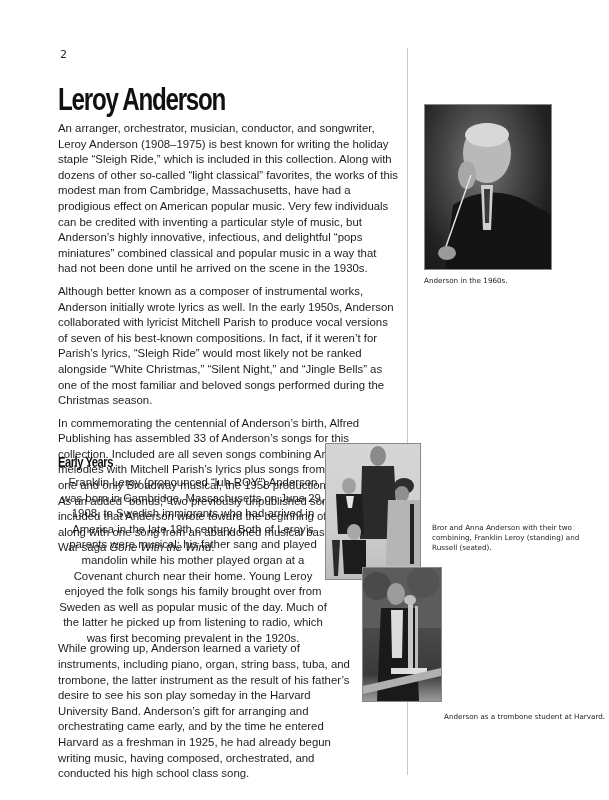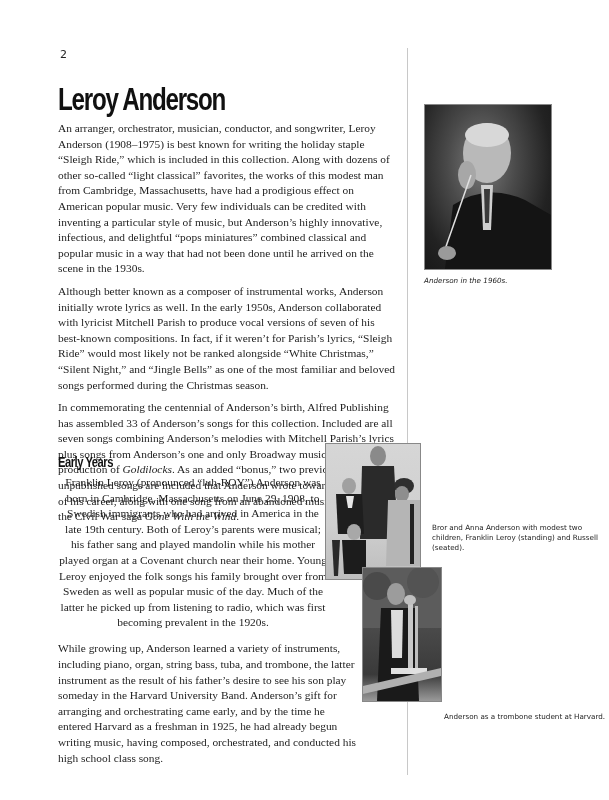--- a/index.html
+++ b/index.html
@@ -11,21 +11,21 @@
     position: absolute; left: 60px; top: 48px;
     font-family: "DejaVu Sans", sans-serif; font-size: 11px; color: #222;
   }
   .title {
     position: absolute; left: 58px; top: 82px; margin: 0;
     font-family: "Liberation Sans", sans-serif; font-weight: bold;
     font-size: 31px; letter-spacing: -1.6px; transform: scaleX(0.78); transform-origin: left top;
     color: #111; white-space: nowrap;
   }
   .body-text {
-    font-family: Liberation Serif, serif; font-size: 11.4px; line-height: 15.6px; color: #1d1d1d;
+    font-family: Liberation Sans, sans-serif; font-size: 11.4px; line-height: 15.6px; color: #1d1d1d;
     margin: 0;
   }
   .col-main {
     position: absolute; left: 58px; top: 121px; width: 340px;
   }
   .col-main p { margin: 0 0 7px 0; }
   .section-heading {
     position: absolute; left: 58px; top: 454px; margin: 0;
     font-family: "Liberation Sans", sans-serif; font-weight: bold; font-size: 14px;
     letter-spacing: -0.6px; transform: scaleX(0.8); transform-origin: left top; color: #111;
@@ -53,21 +53,21 @@
     background: linear-gradient(180deg, #d6d6d6 0%, #cfcfcf 60%, #bdbdbd 100%);
   }
   .photo-trombone {
     left: 362px; top: 567px; width: 78px; height: 133px;
     background: linear-gradient(180deg, #6b6b6b 0%, #4a4a4a 45%, #3a3a3a 80%, #9a9a9a 100%);
     z-index: 2;
   }
   .caption {
     position: absolute; font-family: "DejaVu Sans", sans-serif; font-size: 7.2px; line-height: 10px; color: #222;
   }
-  .caption-portrait { left: 424px; top: 276px; width: 170px; font-style: italic; }
+  .caption-portrait { left: 424px; top: 276px; width: 170px; }
   .caption-family { left: 432px; top: 523px; width: 170px; }
   .caption-trombone { left: 444px; top: 712px; width: 170px; }
   svg { display: block; }
 </style>
 </head>
 <body>
 
 <div class="page-number">2</div>
 
 <h1 class="title">Leroy Anderson</h1>
@@ -112,21 +112,21 @@
     <path d="M62 56 L94 56 L94 122 L60 122 Z" fill="#b5b5b5"></path>
     <ellipse cx="23" cy="42" rx="7" ry="8" fill="#a0a0a0"></ellipse>
     <path d="M10 50 L36 50 L38 90 L12 90 Z" fill="#1e1e1e"></path>
     <path d="M20 52 L28 52 L26 64 L22 64 Z" fill="#e6e6e6"></path>
     <ellipse cx="28" cy="88" rx="7" ry="8" fill="#a8a8a8"></ellipse>
     <path d="M16 96 L40 96 L40 130 L18 130 Z" fill="#1c1c1c"></path>
     <path d="M6 96 L14 96 L12 132 L8 132 Z" fill="#2a2a2a"></path>
     <rect x="84" y="60" width="4" height="60" fill="#222"></rect>
   </svg>
 </div>
-<div class="caption caption-family">Bror and Anna Anderson with modest two children, Franklin Leroy (standing) and Russell (seated).</div>
+<div class="caption caption-family">Bror and Anna Anderson with their two combining, Franklin Leroy (standing) and Russell (seated).</div>
 
 <div class="photo photo-trombone">
   <svg width="78" height="133" viewBox="0 0 78 133">
     <rect x="0" y="0" width="78" height="60" fill="#5c5c5c"></rect>
     <circle cx="14" cy="18" r="14" fill="#4a4a4a"></circle>
     <circle cx="60" cy="14" r="16" fill="#535353"></circle>
     <ellipse cx="33" cy="26" rx="9" ry="11" fill="#9c9c9c"></ellipse>
     <path d="M18 40 L52 40 L56 133 L14 133 Z" fill="#1a1a1a"></path>
     <path d="M28 42 L40 42 L39 90 L29 90 Z" fill="#dcdcdc"></path>
     <rect x="45" y="36" width="5" height="70" fill="#c8c8c8"></rect>

